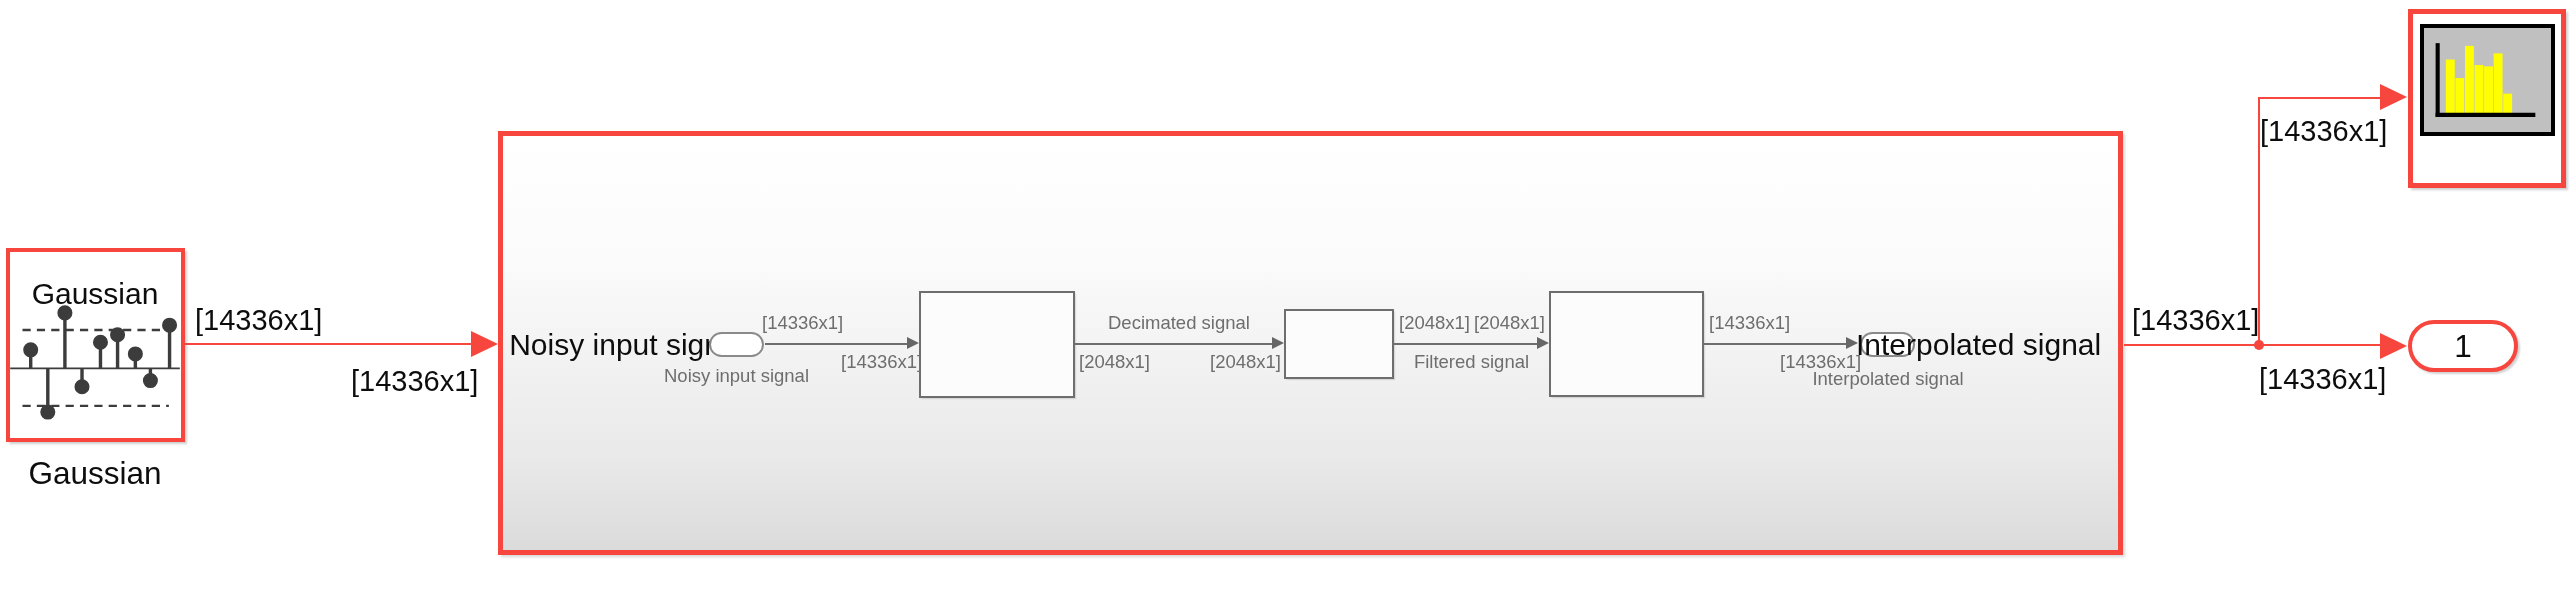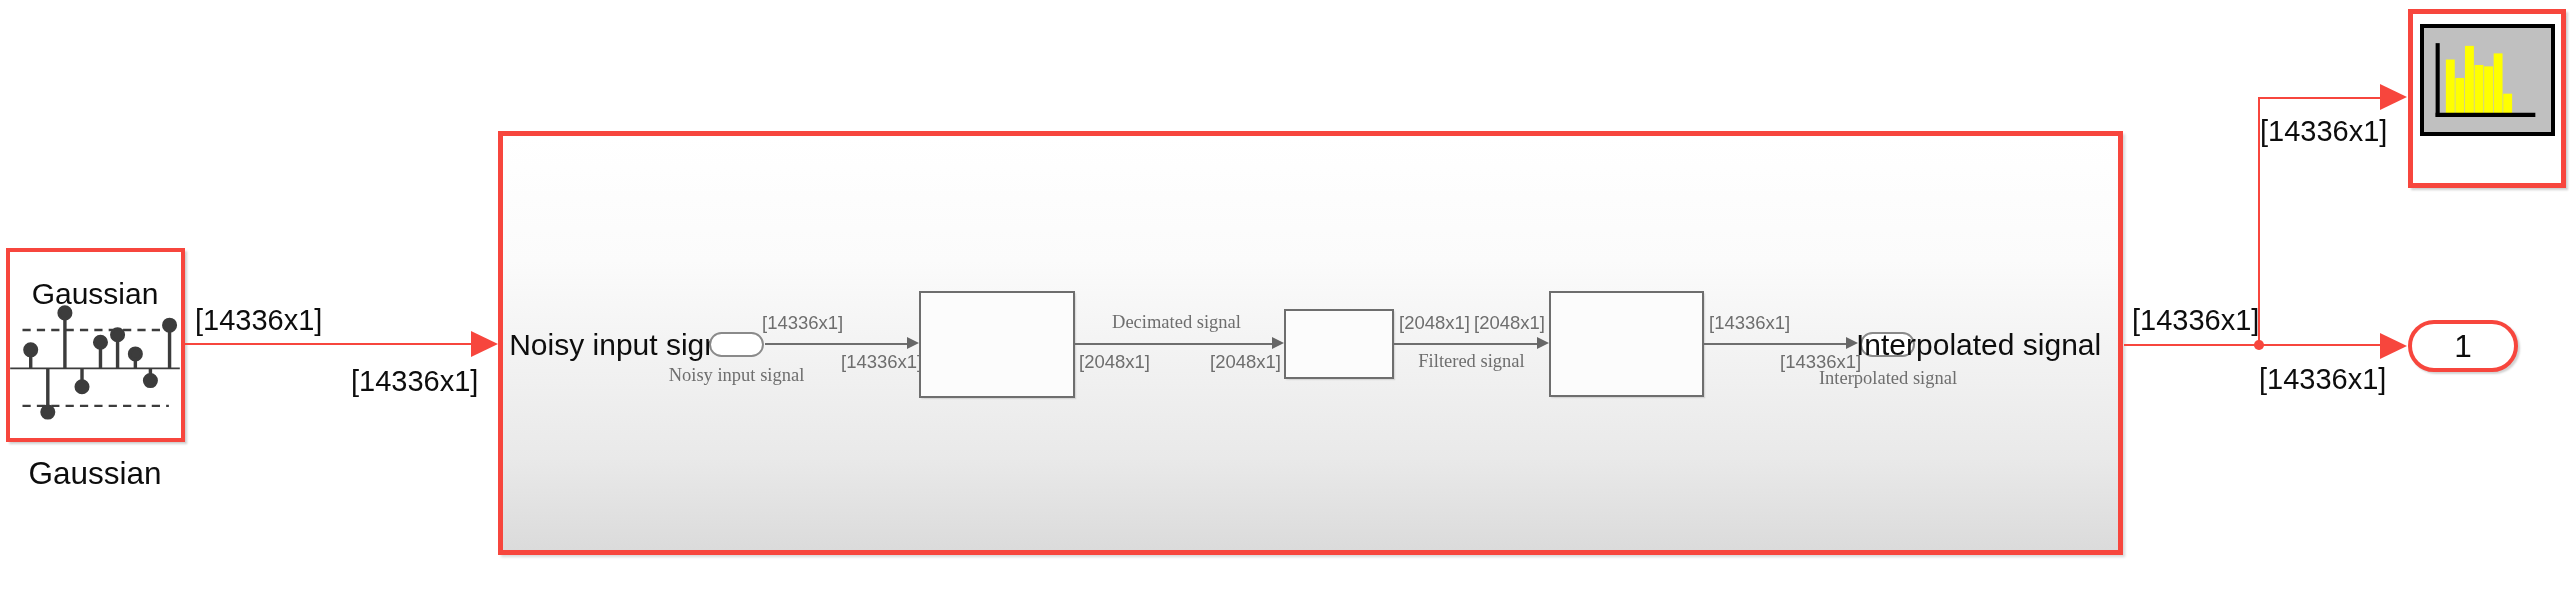--- a/index.html
+++ b/index.html
@@ -12,21 +12,21 @@
   body{background:#ffffff;font-family:"Liberation Sans", sans-serif;}
   #canvas{position:relative;width:2576px;height:610px;background:#ffffff;overflow:hidden;}
 
   .abs{position:absolute;}
 
   
   .dim{font-size:29px;color:var(--ink);white-space:nowrap;line-height:1.05;}
   .blkname{font-size:31.5px;color:var(--ink);text-align:center;line-height:1.22;white-space:nowrap;}
   .bigname{font-size:30px;color:var(--ink);white-space:nowrap;line-height:1.0;}
   .gdim{font-size:18.5px;color:var(--gray-text);white-space:nowrap;line-height:1.05;}
-  .gname{font-size:18.5px;color:var(--gray-text);white-space:nowrap;line-height:1.05;text-align:center;font-family:Liberation Serif, serif;}
+  .gname{font-size:18.5px;color:var(--gray-text);white-space:nowrap;line-height:1.05;text-align:center;}
 
   
   .src-block{
     left:5.5px;top:248px;width:179px;height:194px;
     border:4.8px solid var(--red);background:#ffffff;
     box-shadow:2.7px 2.7px 2.1px rgba(0,0,0,0.18);
   }
   .src-title{position:absolute;left:0;top:25px;width:100%;text-align:center;font-size:30px;color:var(--ink);}
 
   .ifir{

